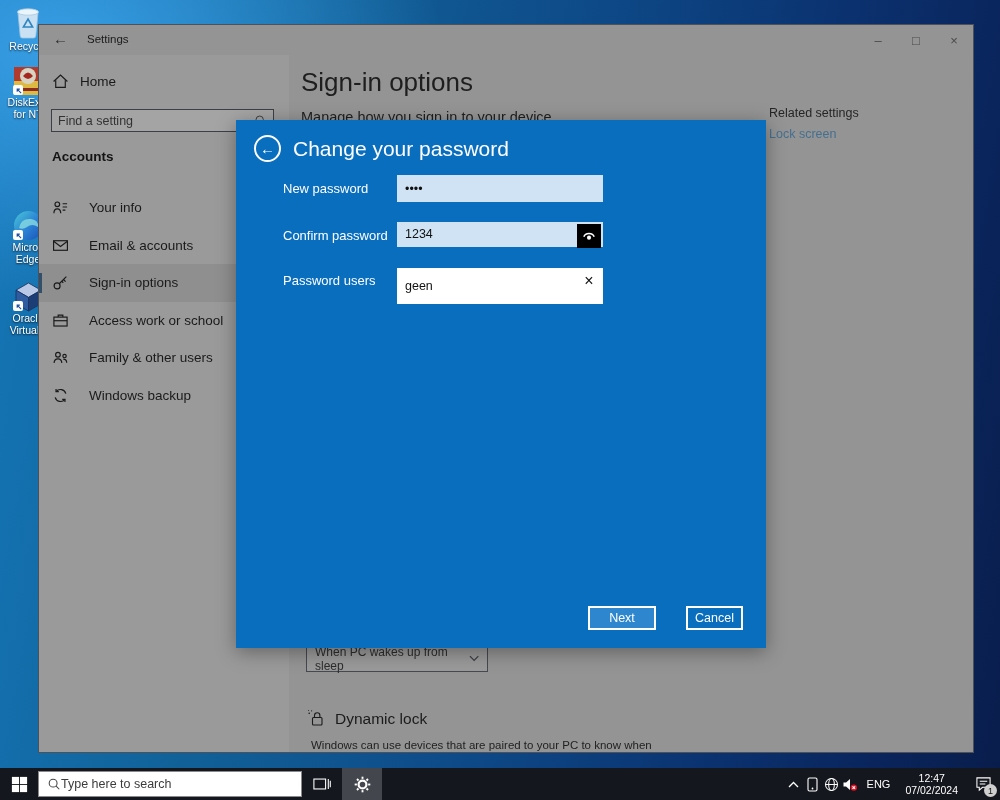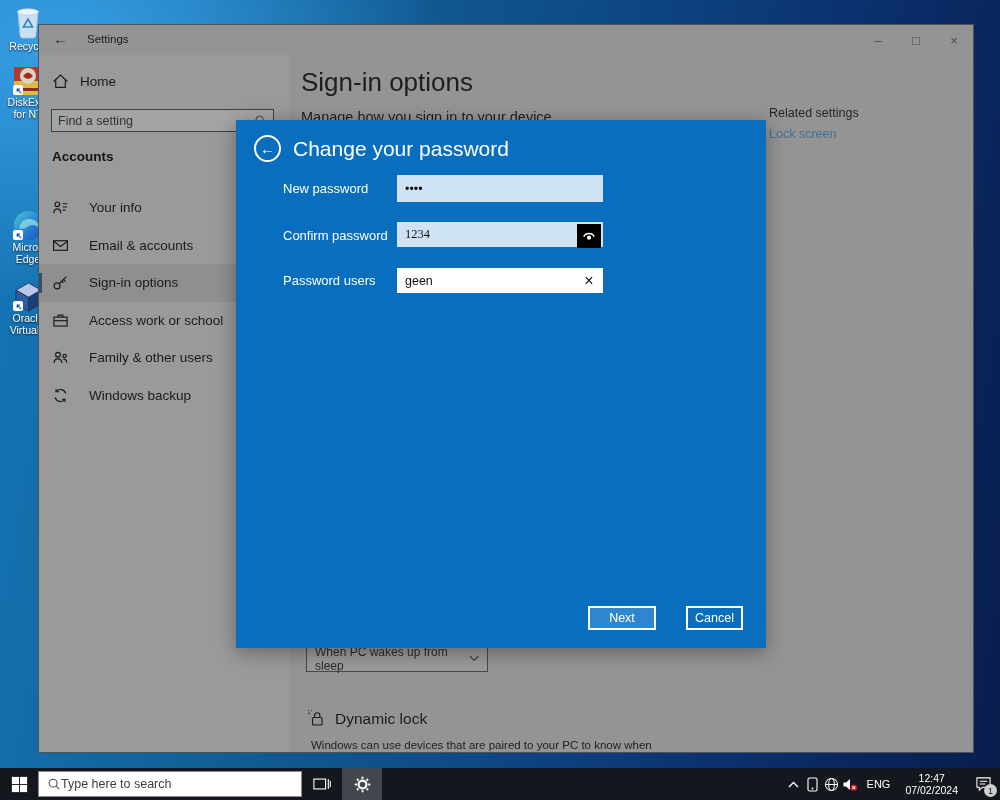--- a/index.html
+++ b/index.html
@@ -290,35 +290,35 @@
 
   <div class="dlg-row" style="top:55px; height:27px;">
     <span class="dlg-label">New password</span>
     <div class="dlg-field" style="height:27px;">
       <input class="f-blue" style="height: 27px;" type="text" readonly="" value="••••">
     </div>
   </div>
 
   <div class="dlg-row" style="top:103px; height:25px;">
     <span class="dlg-label">Confirm password</span>
-    <div class="dlg-field" style="height:28px;font-family:Liberation Serif, serif;">
+    <div class="dlg-field" style="height:28px;">
       <input class="f-blue" style="height: 25px;" type="text" readonly="" value="1234">
       <span class="reveal-btn">
         <svg width="16" height="13" viewBox="0 0 18 14" fill="none">
           <path d="M3.2 8.5 A6 5 0 0 1 14.8 8.5" stroke="#fff" stroke-width="1.7"></path>
           <circle cx="9" cy="9.4" r="2.3" fill="#fff"></circle>
         </svg>
       </span>
     </div>
   </div>
 
   <div class="dlg-row" style="top:148px; height:25px;">
     <span class="dlg-label">Password users</span>
     <div class="dlg-field" style="height:25px;">
-      <input class="f-white" style="height: 25px;" type="text" readonly="" value="geen">
+      <input class="f-white" style="height: 36px;" type="text" readonly="" value="geen">
       <span class="clear-btn">
         <span>×</span>
       </span>
     </div>
   </div>
 
   <div class="dlg-btn btn-next">
     <span>Next</span>
   </div>
   <div class="dlg-btn btn-cancel">

